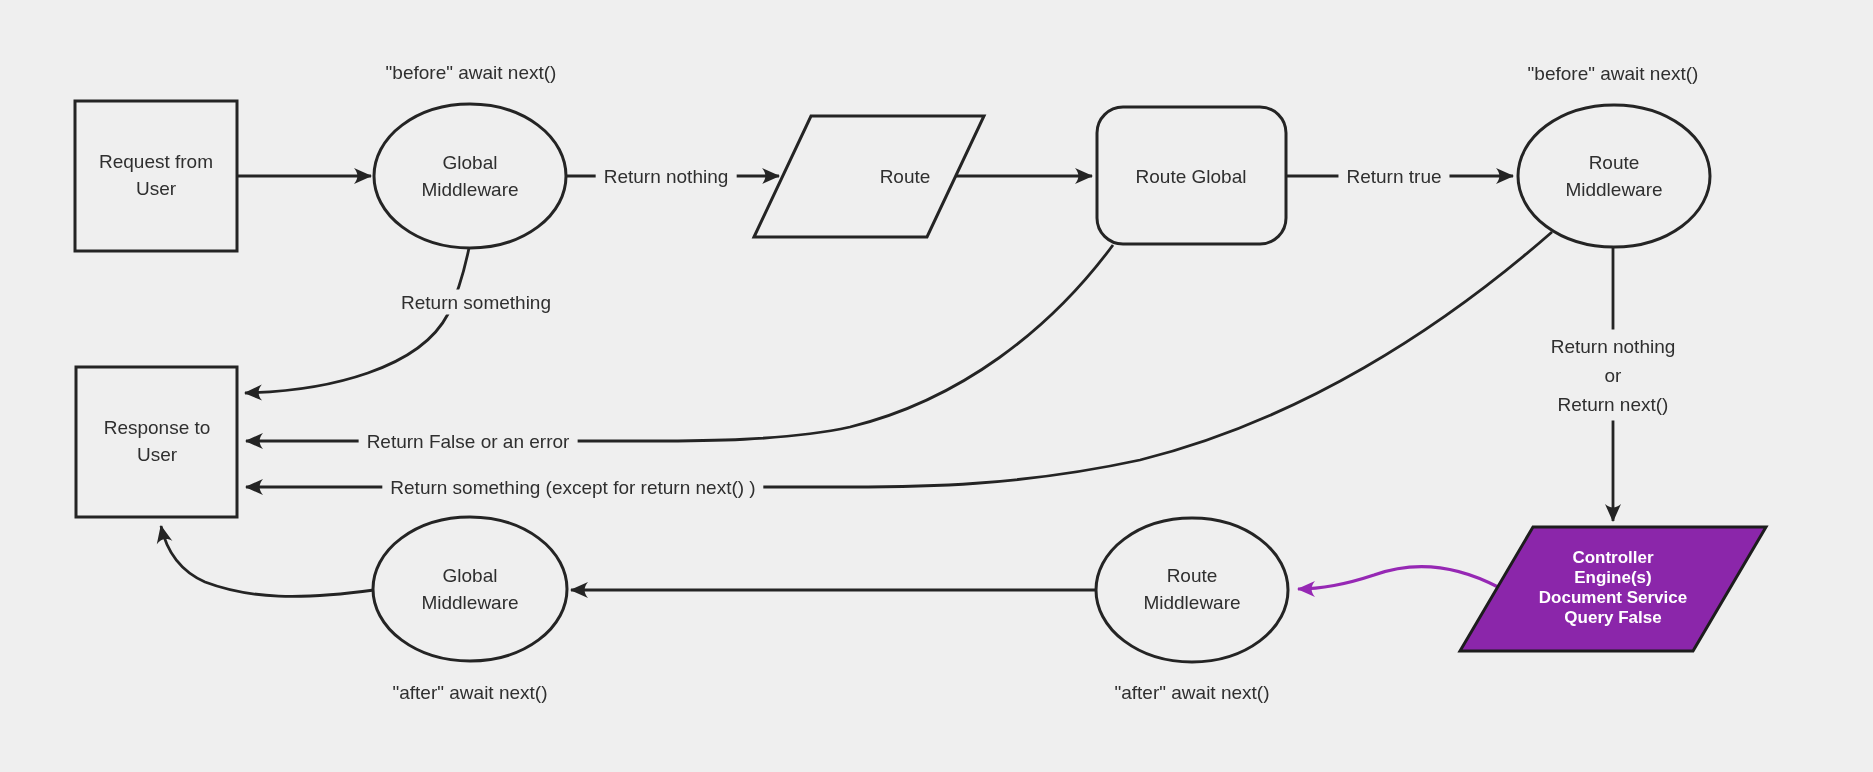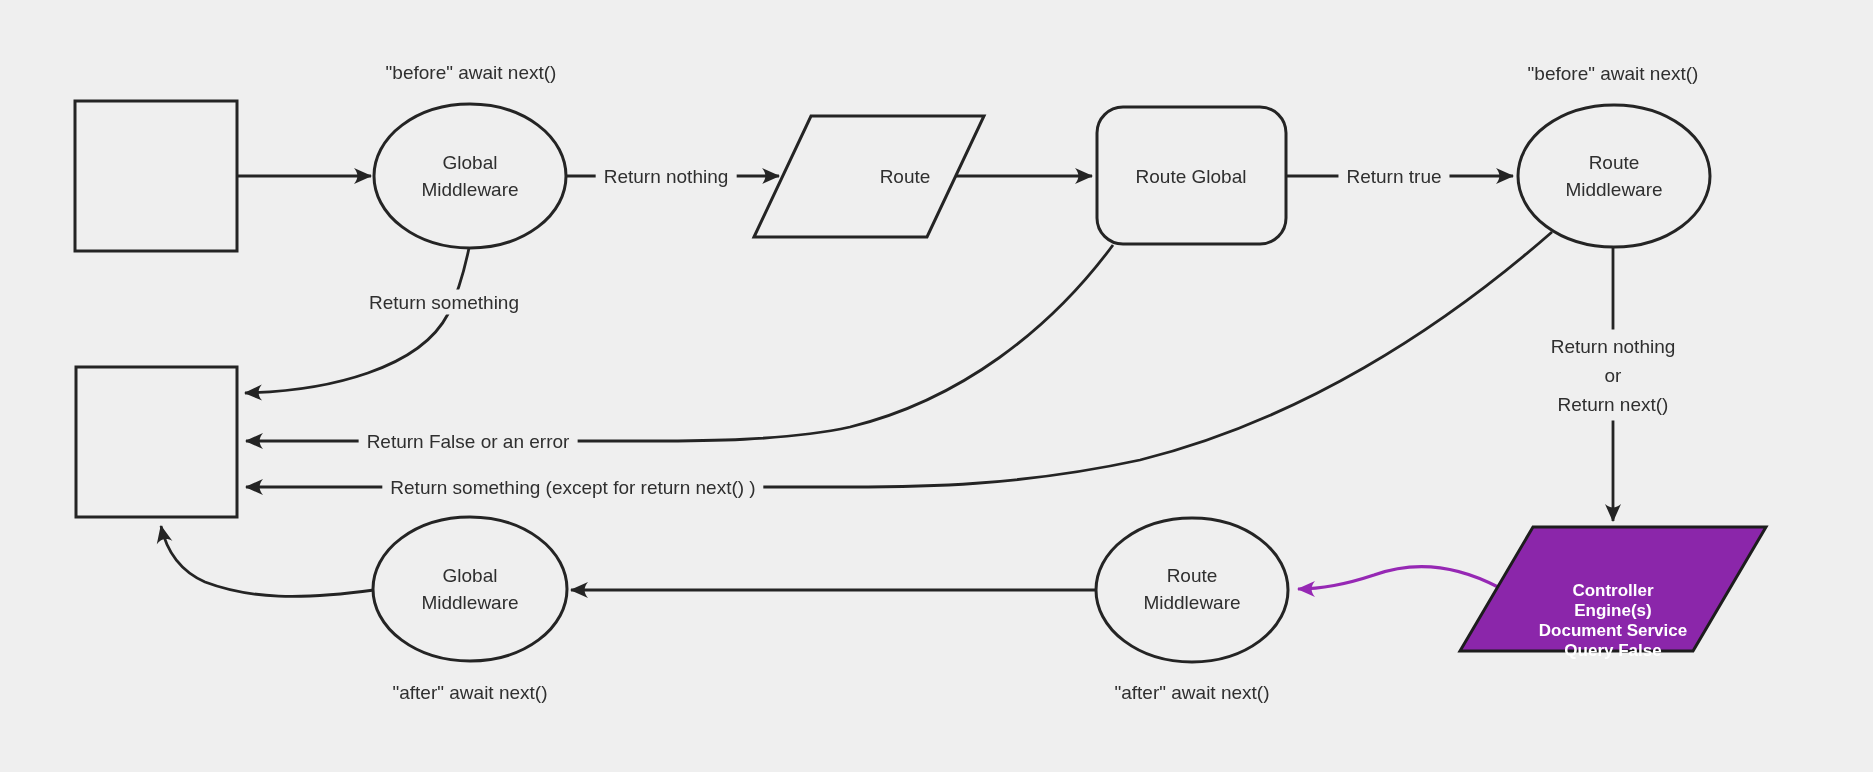--- a/index.html
+++ b/index.html
@@ -71,38 +71,40 @@
     <ellipse class="shape" cx="470" cy="176" rx="96" ry="72"></ellipse>
     <polygon class="shape" points="754,237 811,116 984,116 927,237"></polygon>
     <rect class="shape" x="1097" y="107" width="189" height="137" rx="26"></rect>
     <ellipse class="shape" cx="1614" cy="176" rx="96" ry="71"></ellipse>
     <polygon class="purple-shape" points="1460,651 1533,527 1766,527 1693,651"></polygon>
     <ellipse class="shape" cx="1192" cy="590" rx="96" ry="72"></ellipse>
     <ellipse class="shape" cx="470" cy="589" rx="97" ry="72"></ellipse>
     <rect class="shape" x="76" y="367" width="161" height="150"></rect>
   </svg>
 
+  <div class="node-label" style="left:156px;top:175px;width:134px;">Request from User</div>
   <div class="node-label" style="left:470px;top:176px;width:116px;">Global Middleware</div>
   <div class="node-label" style="left:869px;top:176px;margin-left:36px;">Route</div>
   <div class="node-label" style="left:1191px;top:176px;white-space:nowrap;">Route Global</div>
   <div class="node-label" style="left:1614px;top:176px;width:116px;">Route Middleware</div>
-  <div class="controller-label" style="left:1613px;top:588px;margin-top:33px;">
+  <div class="controller-label" style="left:1613px;top:588px;">
     <div>Controller</div>
     <div>Engine(s)</div>
     <div>Document Service</div>
     <div>Query False</div>
   </div>
   <div class="node-label" style="left:1192px;top:589px;width:116px;">Route Middleware</div>
   <div class="node-label" style="left:470px;top:589px;width:116px;">Global Middleware</div>
+  <div class="node-label" style="left:157px;top:441px;width:134px;">Response to User</div>
 
   <div class="free-label" style="left:471px;top:73px;">"before" await next()</div>
   <div class="free-label" style="left:1613px;top:74px;">"before" await next()</div>
   <div class="edge-label" style="left:666px;top:176px;">Return nothing</div>
   <div class="edge-label" style="left:1394px;top:176px;">Return true</div>
-  <div class="edge-label" style="left:444px;top:302px;text-align:center;">Return something</div>
+  <div class="edge-label" style="left:476px;top:302px;text-align:center;">Return something</div>
   <div class="edge-label" style="left:468px;top:441px;">Return False or an error</div>
   <div class="edge-label" style="left:573px;top:487px;">Return something (except for return next() )</div>
   <div class="stack-label" style="left:1613px;top:375px;">
     <div>Return nothing</div>
     <div>or</div>
     <div>Return next()</div>
   </div>
   <div class="free-label" style="left:470px;top:693px;">"after" await next()</div>
   <div class="free-label" style="left:1192px;top:693px;">"after" await next()</div>
 

